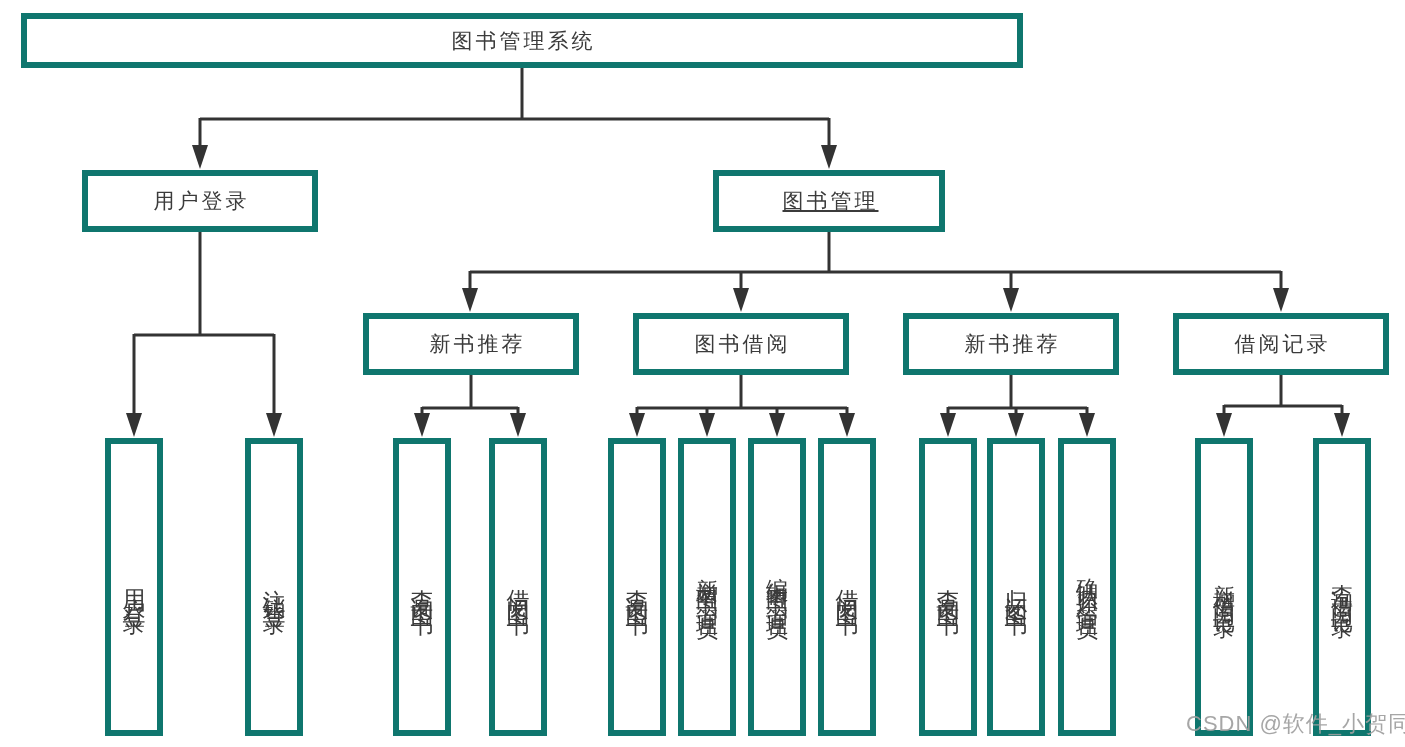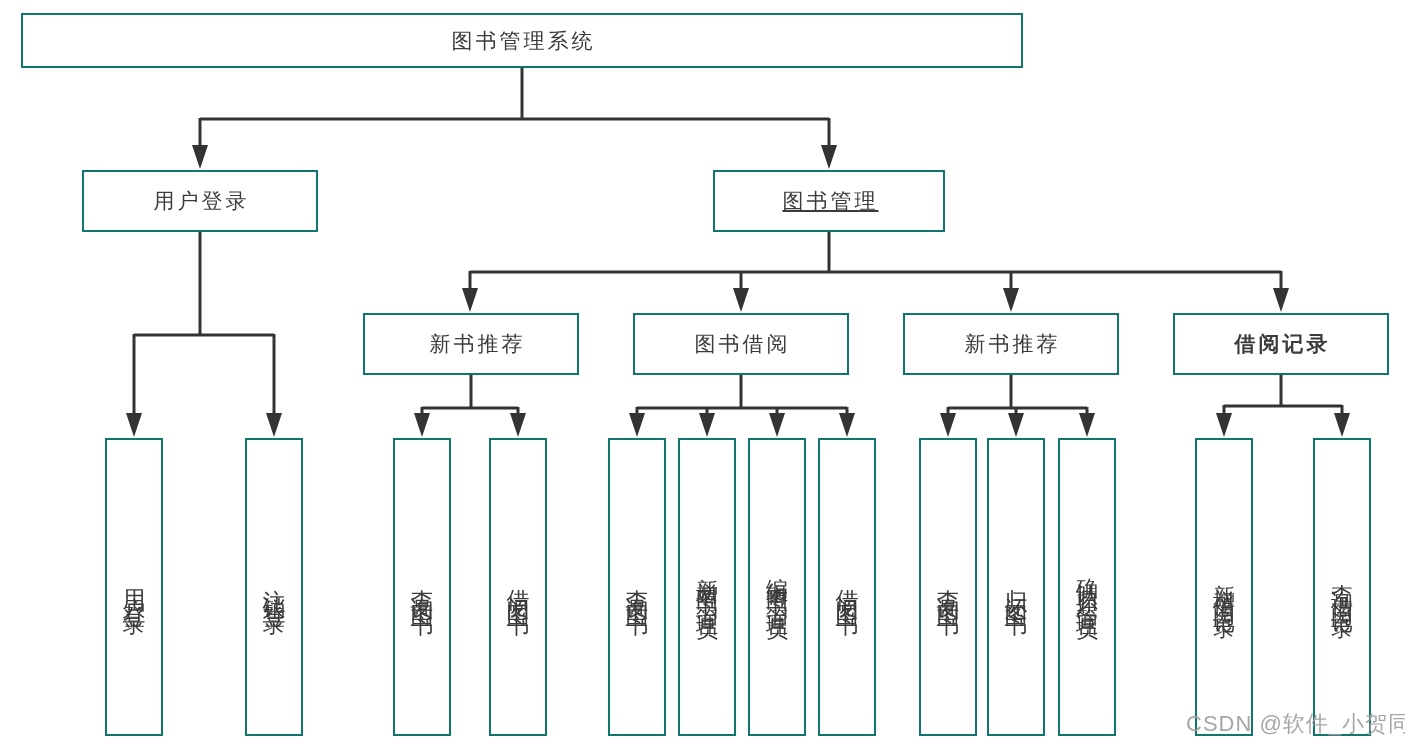--- a/index.html
+++ b/index.html
@@ -15,21 +15,21 @@
   }
   #connectors {
     position: absolute; left: 0; top: 0;
     width: 1405px; height: 747px;
     pointer-events: none;
   }
   .node {
     position: absolute;
     box-sizing: border-box;
     background: #ffffff;
-    border: 2px solid #0f766e;
+    border: 6px solid #0f766e;
     display: flex;
     align-items: center;
     justify-content: center;
     color: #3b3b3b;
   }
   .h-node {
     font-size: 21px;
     letter-spacing: 3px;
     text-indent: 3px;
     white-space: nowrap;
@@ -158,21 +158,21 @@
 
   <div class="node h-node" style="left:363px; top:313px; width:216px; height:62px;padding-left:10px;">
     <span>新书推荐</span>
   </div>
   <div class="node h-node" style="left:633px; top:313px; width:216px; height:62px;">
     <span>图书借阅</span>
   </div>
   <div class="node h-node" style="left:903px; top:313px; width:216px; height:62px;">
     <span>新书推荐</span>
   </div>
-  <div class="node h-node" style="left:1173px; top:313px; width:216px; height:62px;font-weight:bold;">
+  <div class="node h-node" style="left:1173px; top:313px; width:216px; height:62px;">
     <span>借阅记录</span>
   </div>
 
   <div class="node v-node" style="left:105px; top:438px; width:58px; height:298px;">
     <span>用户登录</span>
   </div>
   <div class="node v-node" style="left:245px; top:438px; width:58px; height:298px;">
     <span>注销登录</span>
   </div>
 

